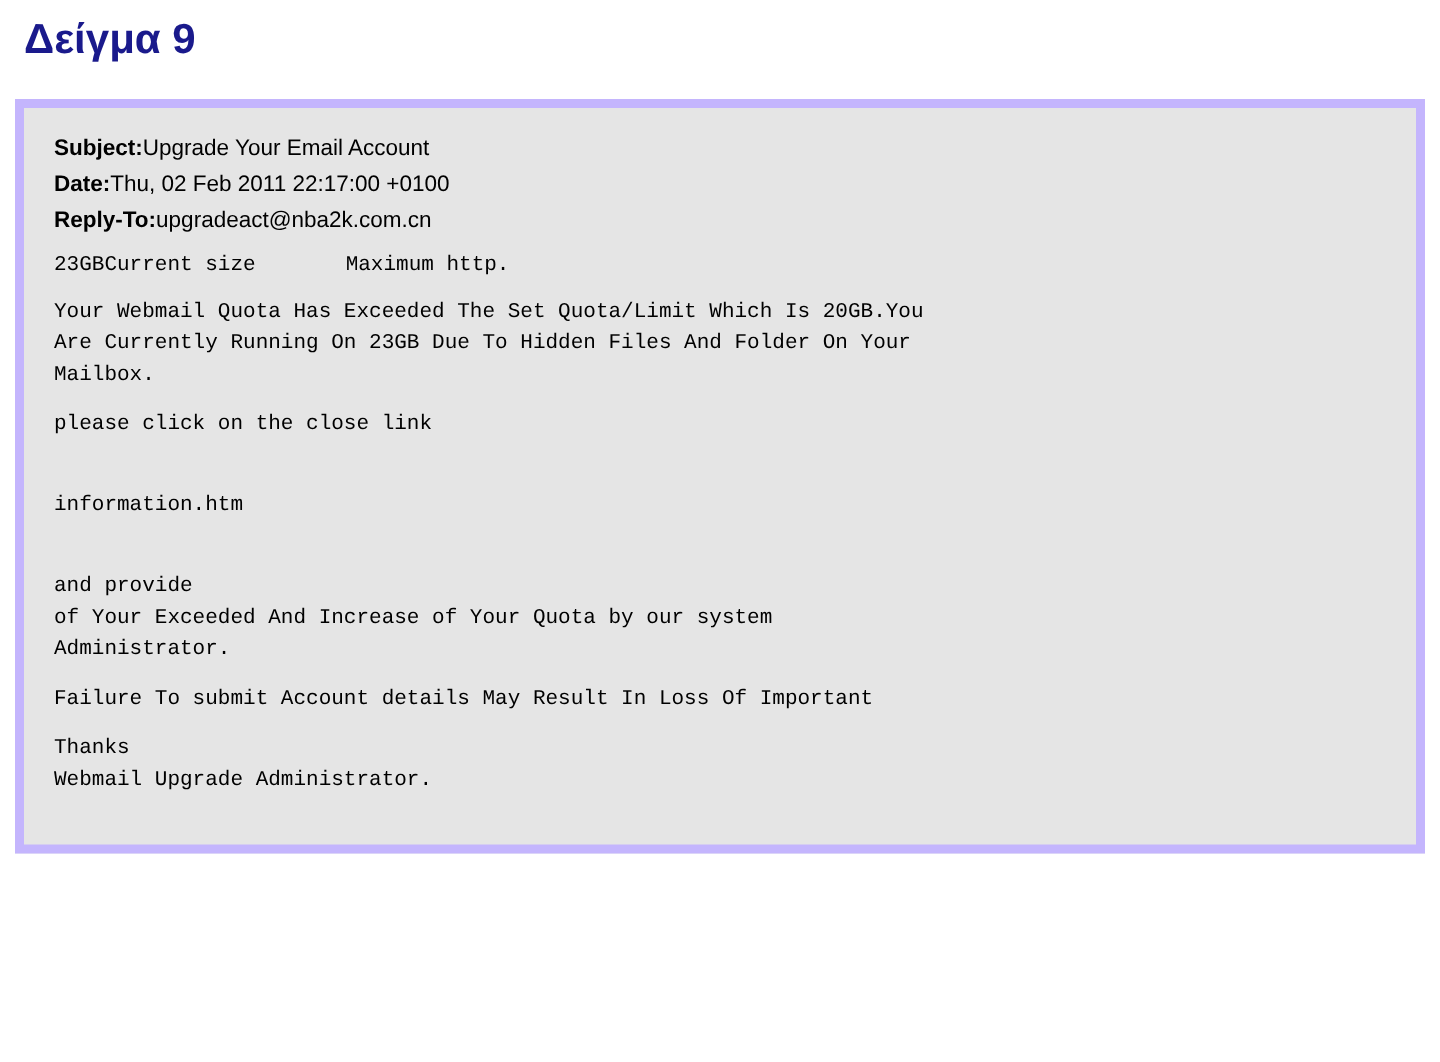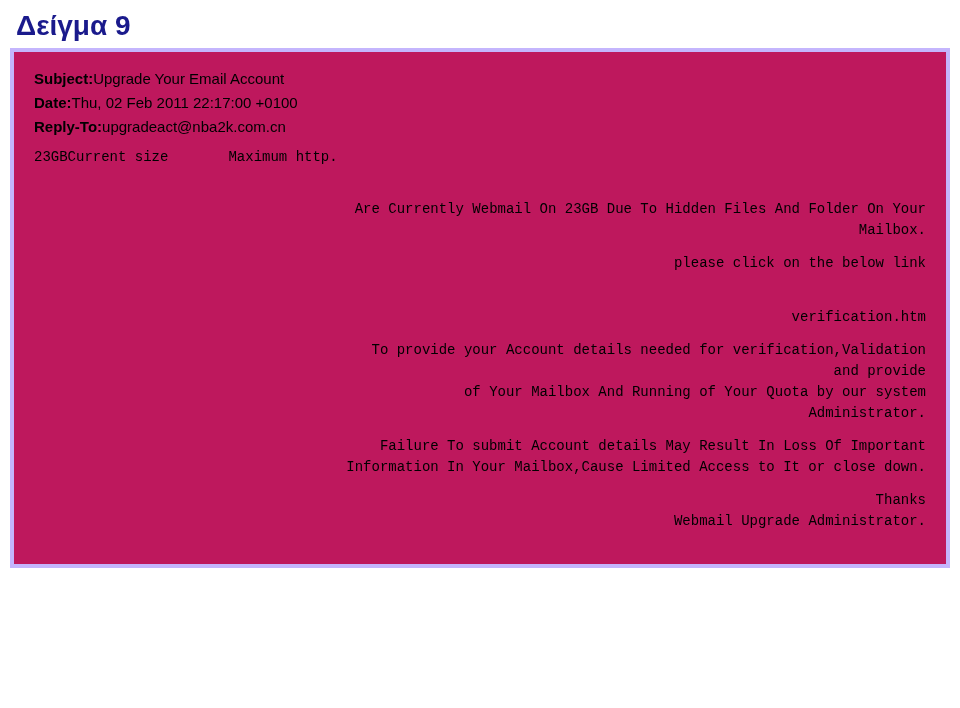--- a/index.html
+++ b/index.html
@@ -12,29 +12,29 @@
       background: #ffffff;
       font-family: Arial, sans-serif;
       width: 960px;
       min-height: 708px;
     }
 
     .page-title {
       font-size: 28px;
       font-weight: bold;
       color: #1a1a8c;
-      padding: 10px 16px 6px 16px;
+      padding: 10px 16px 24px 16px;
       font-family: Arial, sans-serif;
     }
 
     .email-container {
-      border: 4px solid #c4b5fd;
+      border: 6px solid #c4b5fd;
       margin: 0 10px 10px 10px;
       padding: 16px 20px 20px 20px;
-      background: #be185d;
+      background: #e5e5e5;
     }
 
     .email-header {
       font-family: Arial, sans-serif;
       margin-bottom: 10px;
     }
 
     .header-line {
       font-size: 15px;
       margin-bottom: 3px;
@@ -43,21 +43,20 @@
 
     .header-label {
       font-weight: bold;
     }
 
     .email-body {
       font-family: 'Courier New', Courier, monospace;
       font-size: 14px;
       line-height: 1.5;
       color: #000;
-      text-align: right;
     }
 
     .email-body p {
       margin-bottom: 12px;
     }
 
     .size-line {
       display: flex;
       gap: 60px;
       margin-bottom: 10px;
@@ -83,44 +82,43 @@
   </div>
 
   <div class="email-body">
 
     <div class="size-line">
       <span>23GBCurrent size</span>
       <span>Maximum http.</span>
     </div>
 
     <p>
-      <br>
-      <span>Are Currently Webmail On 23GB Due To Hidden Files And Folder On Your</span><br>
+      <span>Your Webmail Quota Has Exceeded The Set Quota/Limit Which Is 20GB.You</span><br>
+      <span>Are Currently Running On 23GB Due To Hidden Files And Folder On Your</span><br>
       <span>Mailbox.</span>
     </p>
 
     <p>
-      <span>please click on the below link</span>
+      <span>please click on the close link</span>
     </p>
 
     <p>
       <br>
-      <span>verification.htm</span>
+      <span>information.htm</span>
     </p>
 
     <p>
-      <span>To provide your Account details needed for verification,Validation</span><br>
+      <br>
       <span>and provide</span><br>
-      <span>of Your Mailbox And Running of Your Quota by our system</span><br>
+      <span>of Your Exceeded And Increase of Your Quota by our system</span><br>
       <span>Administrator.</span>
     </p>
 
     <p>
       <span>Failure To submit Account details May Result In Loss Of Important</span><br>
-      <span>Information In Your Mailbox,Cause Limited Access to It or close down.</span>
     </p>
 
     <p>
       <span>Thanks</span><br>
       <span>Webmail Upgrade Administrator.</span>
     </p>
 
   </div>
 </div>
 

